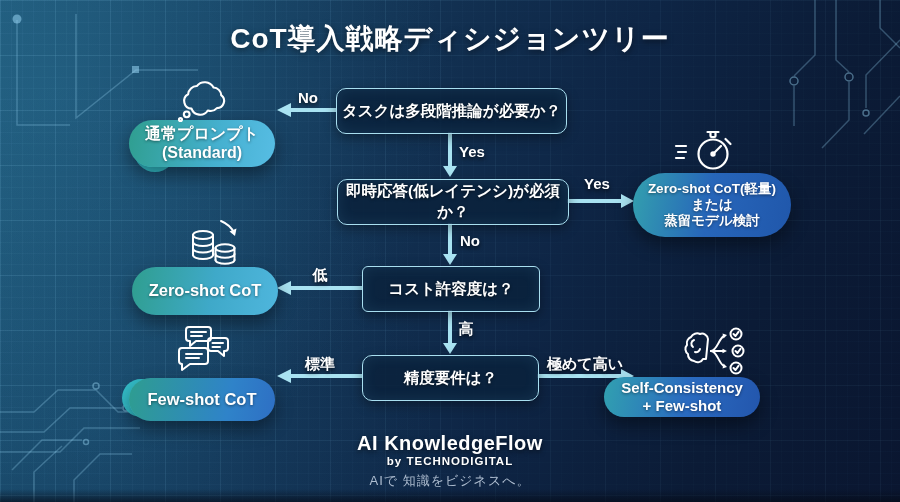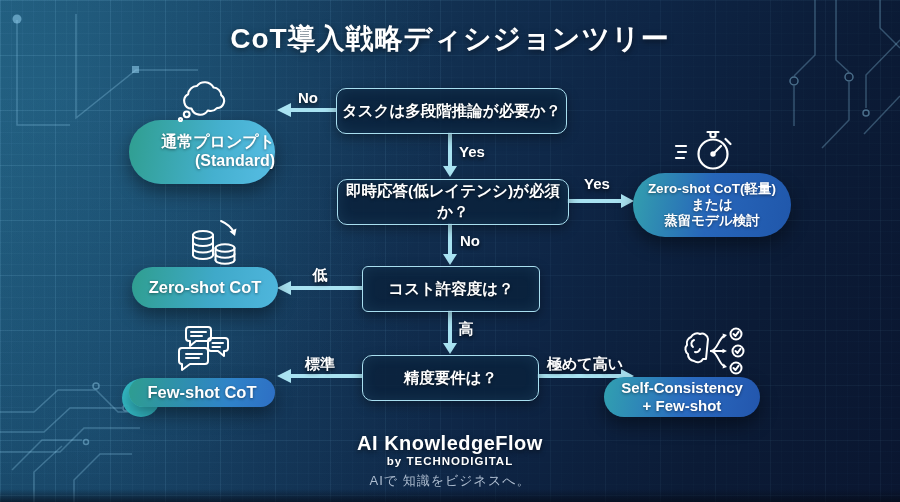--- a/index.html
+++ b/index.html
@@ -142,33 +142,33 @@
   <div class="dbox" style="left:336px;top:88px;width:229px;height:44px;">
     <span>タスクは多段階推論が必要か？</span>
   </div>
   <div class="dbox" style="left:362px;top:266px;width:176px;height:44px;border-radius:6px;">
     <span>コスト許容度は？</span>
   </div>
   <div class="dbox" style="left:362px;top:355px;width:175px;height:44px;">
     <span>精度要件は？</span>
   </div>
 
-  <div class="pill pill-standard" style="left:129px;top:120px;width:146px;height:64px;align-items:flex-end;">
+  <div class="pill pill-standard" style="left:129px;top:120px;width:146px;height:47px;">
     <span>通常プロンプト</span>
     <span>(Standard)</span>
   </div>
   <div class="pill pill-light" style="left:633px;top:173px;width:158px;height:64px;">
     <span>Zero-shot CoT(軽量)</span>
     <span>または</span>
     <span>蒸留モデル検討</span>
   </div>
-  <div class="pill pill-zeroshot" style="left:132px;top:267px;width:146px;height:41px;">
+  <div class="pill pill-zeroshot" style="left:132px;top:267px;width:146px;height:48px;">
     <span>Zero-shot CoT</span>
   </div>
-  <div class="pill pill-fewshot" style="left:129px;top:378px;width:146px;height:29px;">
+  <div class="pill pill-fewshot" style="left:129px;top:378px;width:146px;height:43px;">
     <span>Few-shot CoT</span>
   </div>
   <div class="pill pill-selfcons" style="left:604px;top:377px;width:156px;height:40px;">
     <span>Self-Consistency</span>
     <span>+ Few-shot</span>
   </div>
 
   <span class="icon" style="left:172px;top:76px;">
     <svg width="62" height="46" viewBox="0 0 62 48" fill="none" stroke="#fff" stroke-width="2.2" stroke-linecap="round" stroke-linejoin="round">
       <path d="M19 34 a8 8 0 0 1 -3.5 -15 a9.5 9.5 0 0 1 9 -8.5 a10.5 10.5 0 0 1 17.5 1.5 a8.5 8.5 0 0 1 8 8 a7.5 7.5 0 0 1 -4.5 13.5 a9 9 0 0 1 -9.5 2.5 a9.5 9.5 0 0 1 -17 -2 z"></path>

